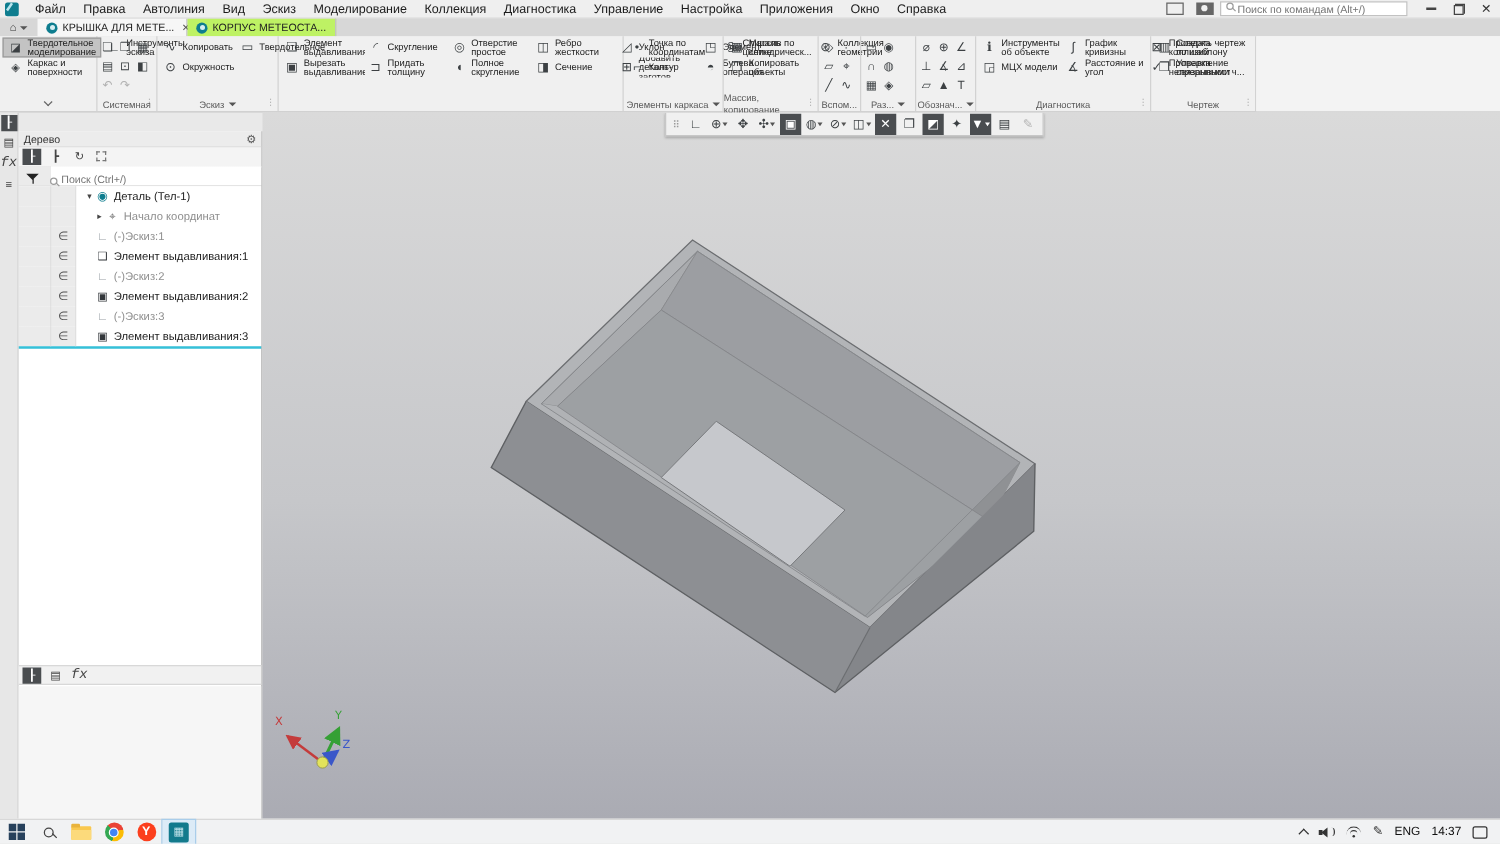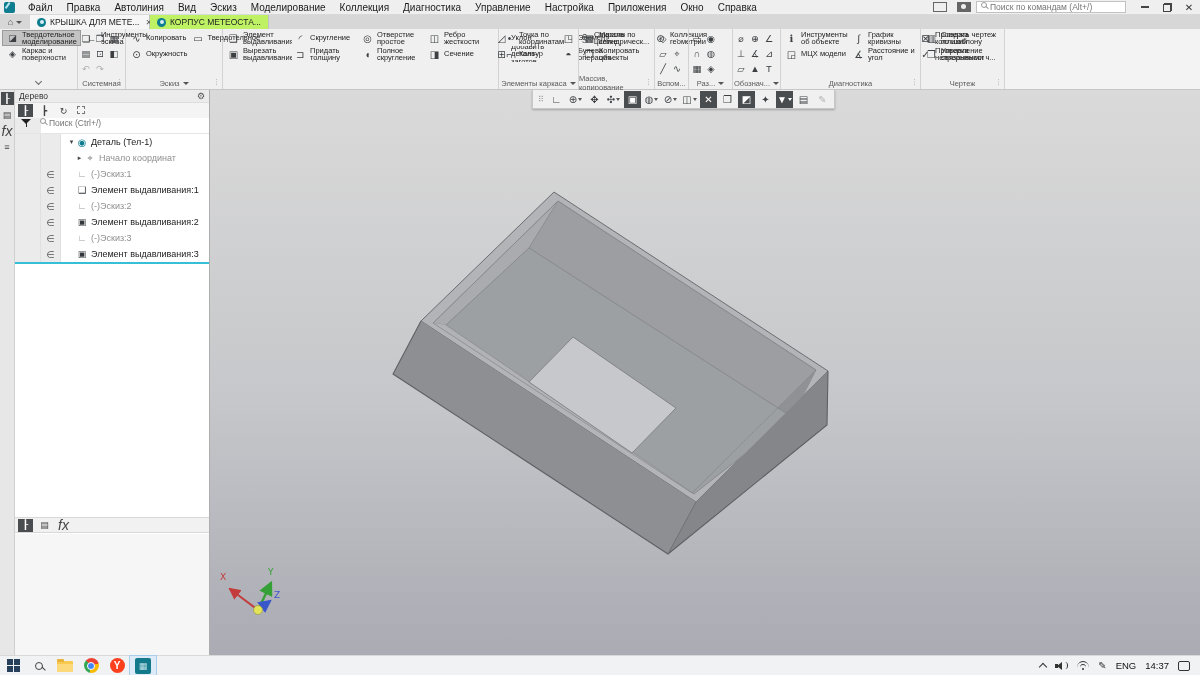--- a/index.html
+++ b/index.html
@@ -67,30 +67,30 @@
   .sec-diag{width:140px}
   .sec-diag .ritem{width:67px}
   .sec-draw{width:84px}
   .sec-fill{flex:1;border-right:none;background:#f3f3f3}
 
   
   .main{position:absolute;left:0;top:90px;width:1200px;height:565px}
   .side-strip{position:absolute;left:0;top:0;width:15px;height:565px;background:#e7e7e7;border-right:1px solid #cfcfcf;display:flex;flex-direction:column;align-items:center;padding-top:2px;gap:3px}
   .strip-btn{width:13px;height:13px;display:flex;align-items:center;justify-content:center;font-size:9px;color:#444}
   .strip-btn.active{background:#4a4d50;color:#fff}
-  .fx{font-family:Liberation Sans, sans-serif;font-style:italic;font-size:14px}
-
-  .tree-panel{position:absolute;left:15px;top:0;width:195px;height:565px;background:#fff;border-right:1px solid #aeaeae}
+  .fx{font-family:Liberation Mono, monospace;font-style:italic;font-size:11px}
+
+  .tree-panel{position:absolute;left:15px;top:15px;width:195px;height:565px;background:#fff;border-right:1px solid #aeaeae}
   .panel-header{height:13px;background:#ececec;display:flex;align-items:center;padding:0 4px;font-size:8.5px;color:#333;border-bottom:1px solid #ddd}
   .panel-header .gear{margin-left:auto;font-size:9px;color:#555}
   .panel-toolbar{height:16px;background:#f4f4f4;display:flex;align-items:center;gap:4px;padding:0 3px;border-bottom:1px solid #e0e0e0}
   .ptool{width:15px;height:13px;display:flex;align-items:center;justify-content:center;font-size:9px;color:#444}
   .ptool.active{background:#4a4d50;color:#fff}
   .dashed-sq{width:8px;height:8px;border:1px dashed #777}
-  .search-row{height:16px;display:flex;align-items:flex-start;border-bottom:1px solid #e4e4e4;background:linear-gradient(90deg,#ebebeb 0 26px,#fff 26px)}
+  .search-row{height:16px;display:flex;align-items:flex-end;border-bottom:1px solid #e4e4e4;background:linear-gradient(90deg,#ebebeb 0 26px,#fff 26px)}
   .funnel{position:relative;width:11px;height:10px;margin:0 8px 0 6px;flex:none}
   .funnel::before{content:"";position:absolute;left:0;top:1px;border-left:5px solid transparent;border-right:5px solid transparent;border-top:5px solid #222}
   .funnel::after{content:"";position:absolute;left:4.5px;top:5px;width:1.5px;height:4px;background:#222}
   .search-row input{border:none;outline:none;font-size:8.5px;color:#555;width:120px;background:transparent}
   .tree-rows{}
   .trow{height:16px;display:flex;align-items:center;background:linear-gradient(90deg,#ebebeb 0 46px,#fff 46px);font-size:9px;color:#1c1c1c}
   .trow.dim .tlabel{color:#8f8f8f}
   .trow.selected{border-bottom:2px solid #35c0d8;height:18px}
   .gut{width:26px;height:100%;display:flex;align-items:center;justify-content:center;flex:none;border-right:1px solid #e0e0e0}
   .gut.elem-gut{width:20px;font-size:9.5px;color:#555}

